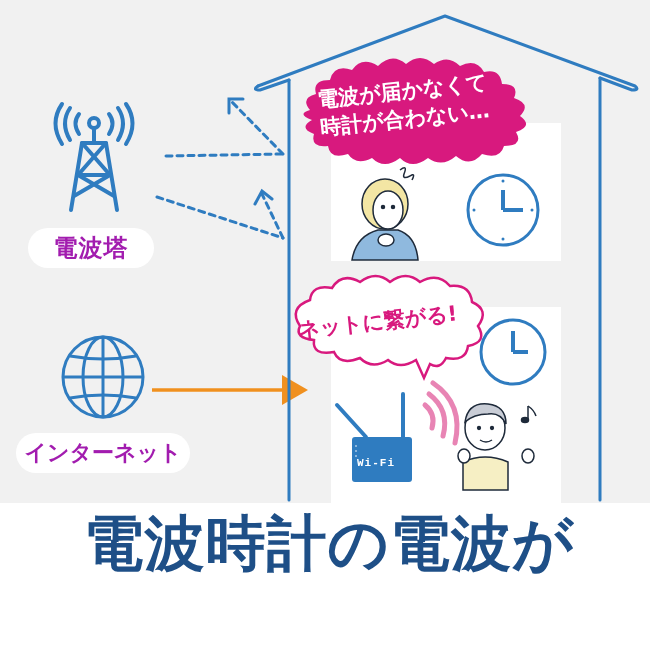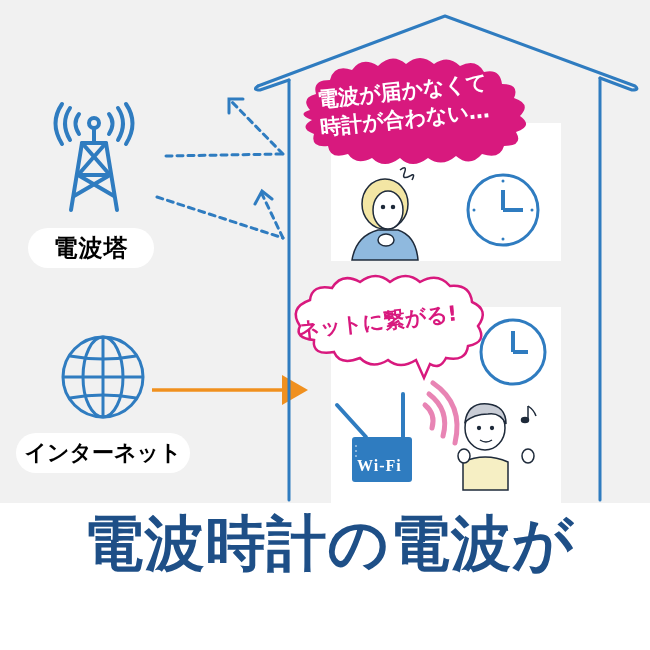--- a/index.html
+++ b/index.html
@@ -3,36 +3,36 @@
 <meta charset="utf-8">
 <style>
   * { box-sizing: border-box; margin: 0; padding: 0; }
   html, body { width: 650px; height: 650px; background: #ffffff; overflow: hidden; }
   body { font-family: "DejaVu Sans", "Liberation Sans", sans-serif; position: relative; }
   .canvas { position: absolute; left: 0; top: 0; width: 650px; height: 650px; }
   .scene { position: absolute; left: 0; top: 0; width: 650px; height: 503px; background: #f1f1f1; }
   svg.art { position: absolute; left: 0; top: 0; }
   .label-pill {
     position: absolute; background: #ffffff; border-radius: 22px;
-    color: #000000; font-weight: bold; text-align: center;
+    color: #a21caf; font-weight: bold; text-align: center;
   }
   .tower-label { left: 28px; top: 228px; width: 126px; height: 40px; line-height: 40px; font-size: 24px; letter-spacing: 1px; }
   .internet-label { left: 16px; top: 433px; width: 174px; height: 40px; line-height: 40px; font-size: 22px; }
   .bubble-text {
     position: absolute; font-weight: bold; white-space: nowrap;
   }
   .problem-text {
     left: 316px; top: 86px; color: #ffffff; font-size: 21px; line-height: 28px;
     transform: rotate(-6deg); transform-origin: left top;
   }
   .ok-text {
     left: 297px; top: 316px; color: #d8197e; font-size: 21px;
     transform: rotate(-6deg); transform-origin: left top;
   }
-  .wifi-text { position: absolute; left: 357px; top: 457px; color: #ffffff; font-size: 16px; font-weight: bold; font-family: Liberation Serif, serif; letter-spacing: 1px; }
+  .wifi-text { position: absolute; left: 357px; top: 457px; color: #ffffff; font-size: 11px; font-weight: bold; font-family: Liberation Mono, monospace; letter-spacing: 1px; }
   .headline {
     position: absolute; left: 4px; top: 515px; width: 650px; text-align: center;
     color: #1e4f87; font-weight: bold; font-size: 60px; line-height: 56px; letter-spacing: 1px;
   }
 </style>
 </head>
 <body>
 
 <div class="canvas">
   <div class="scene"></div>

